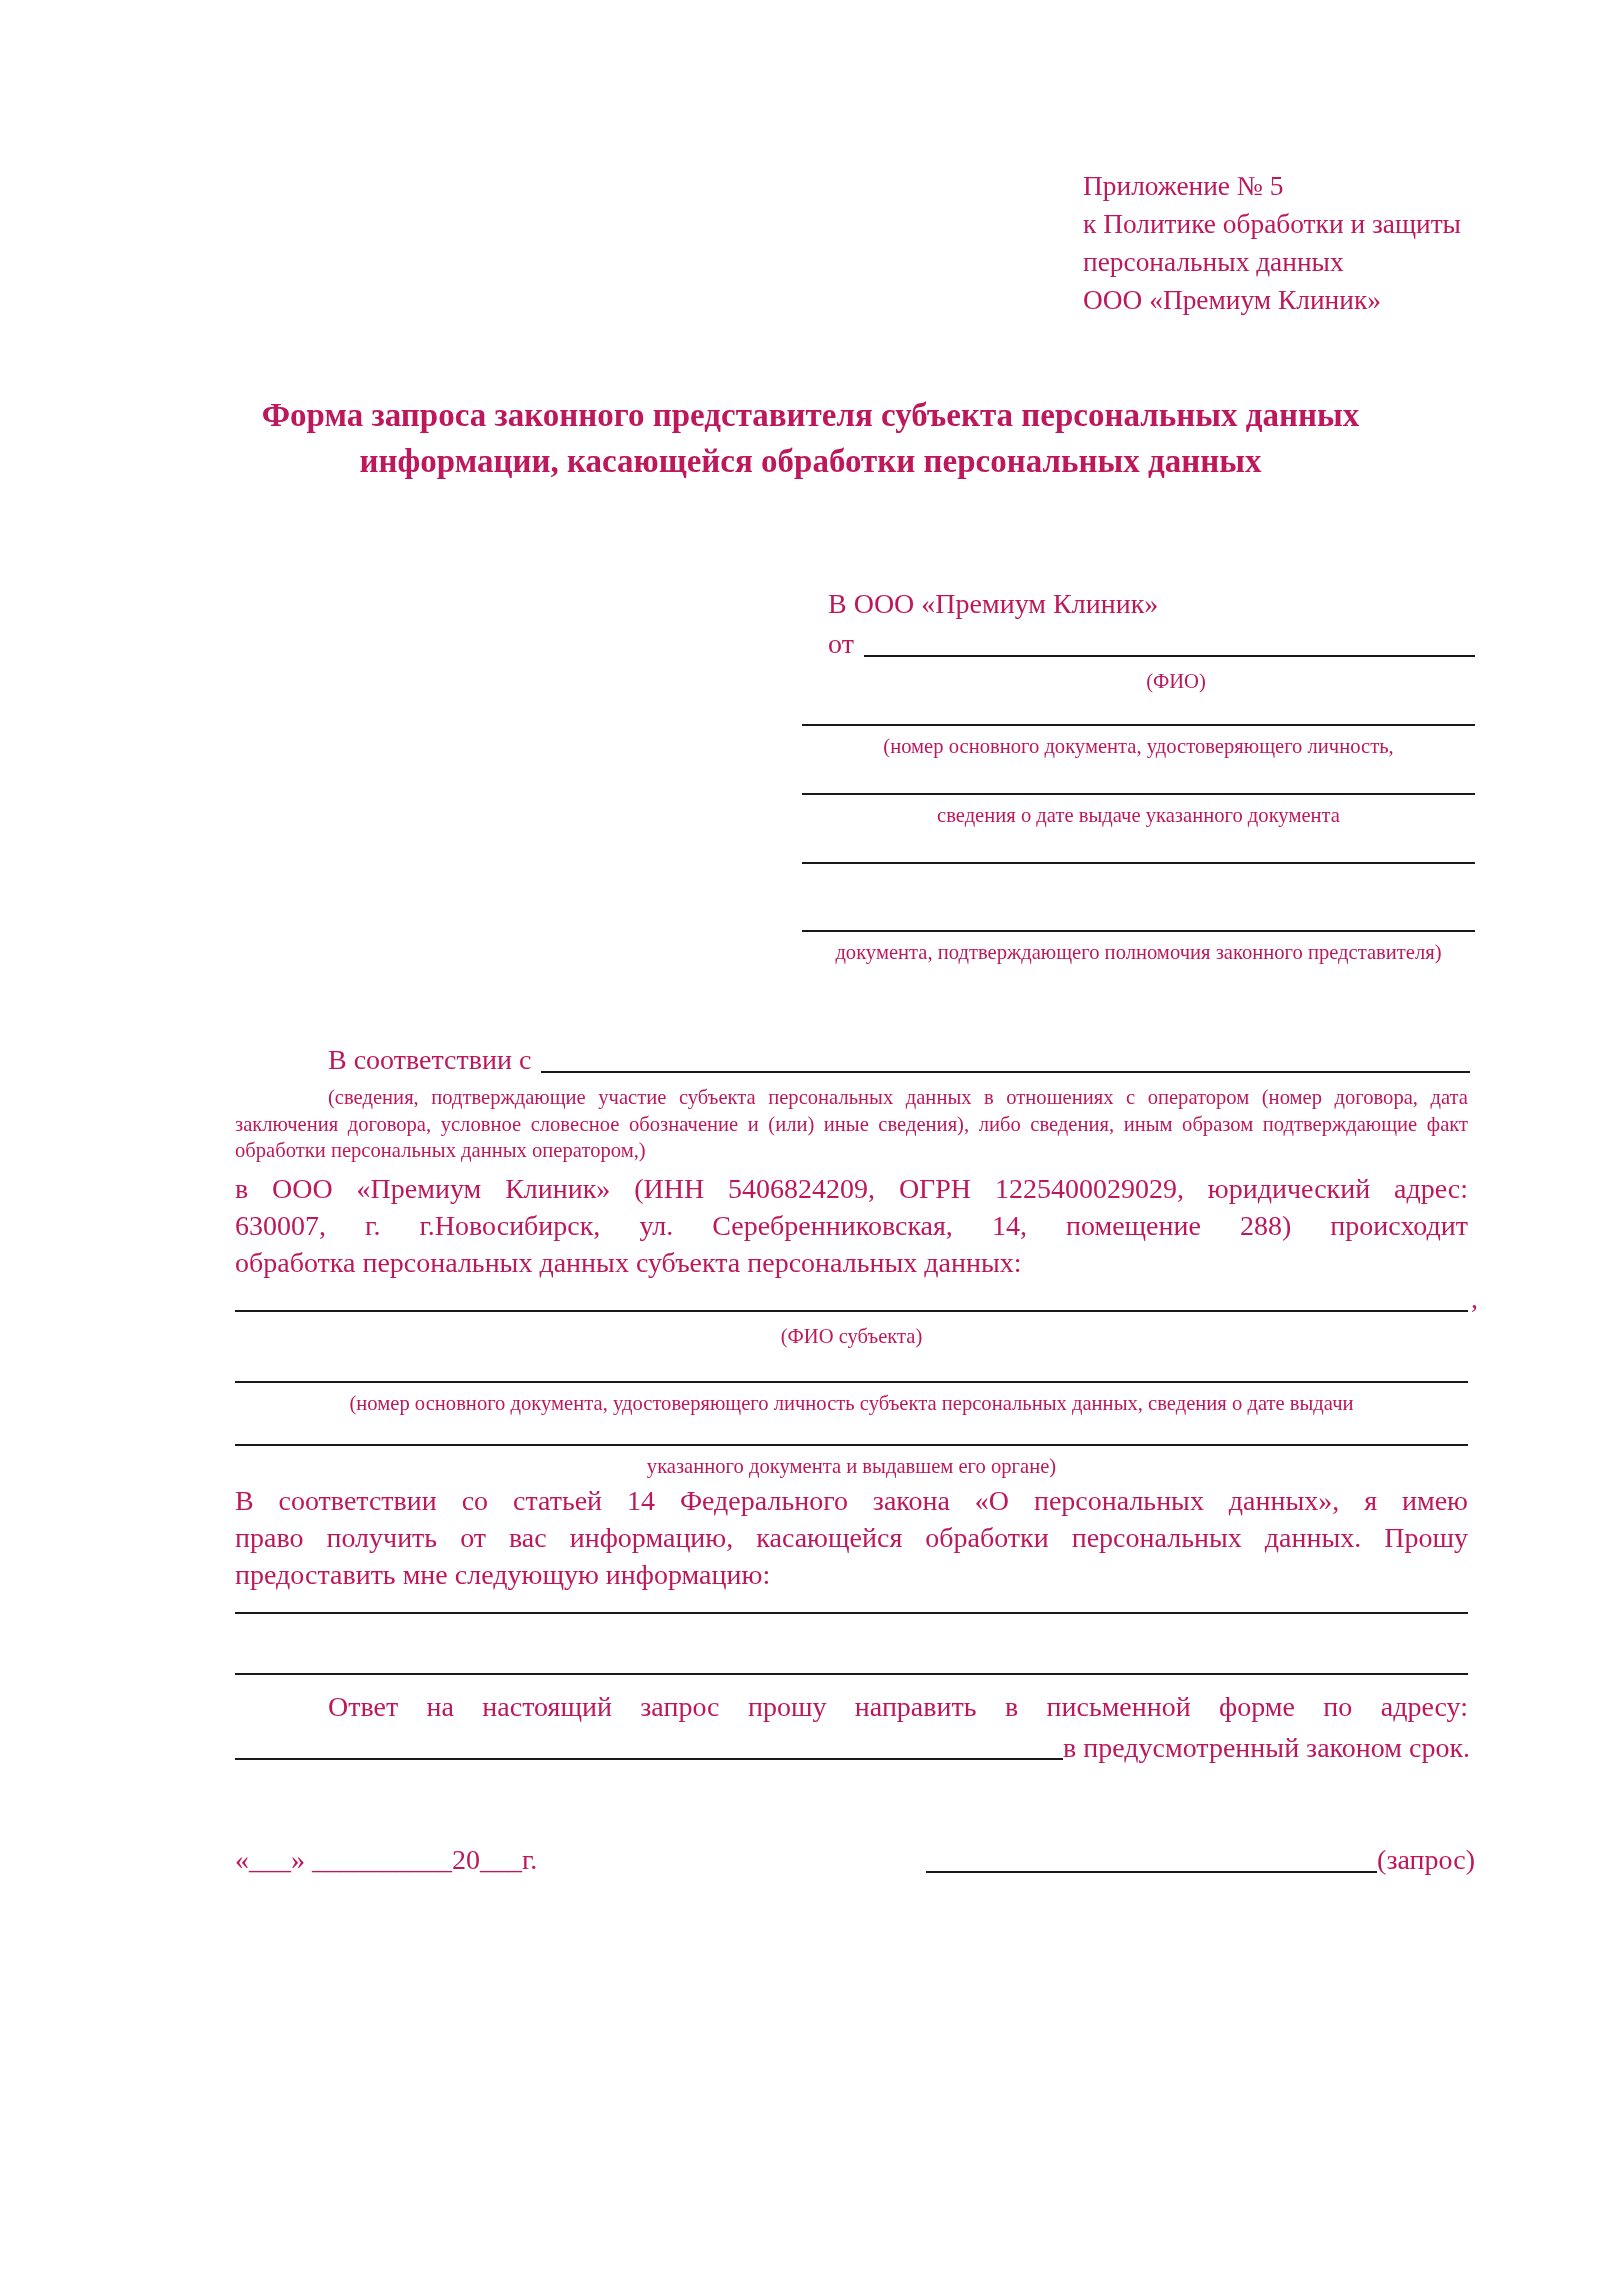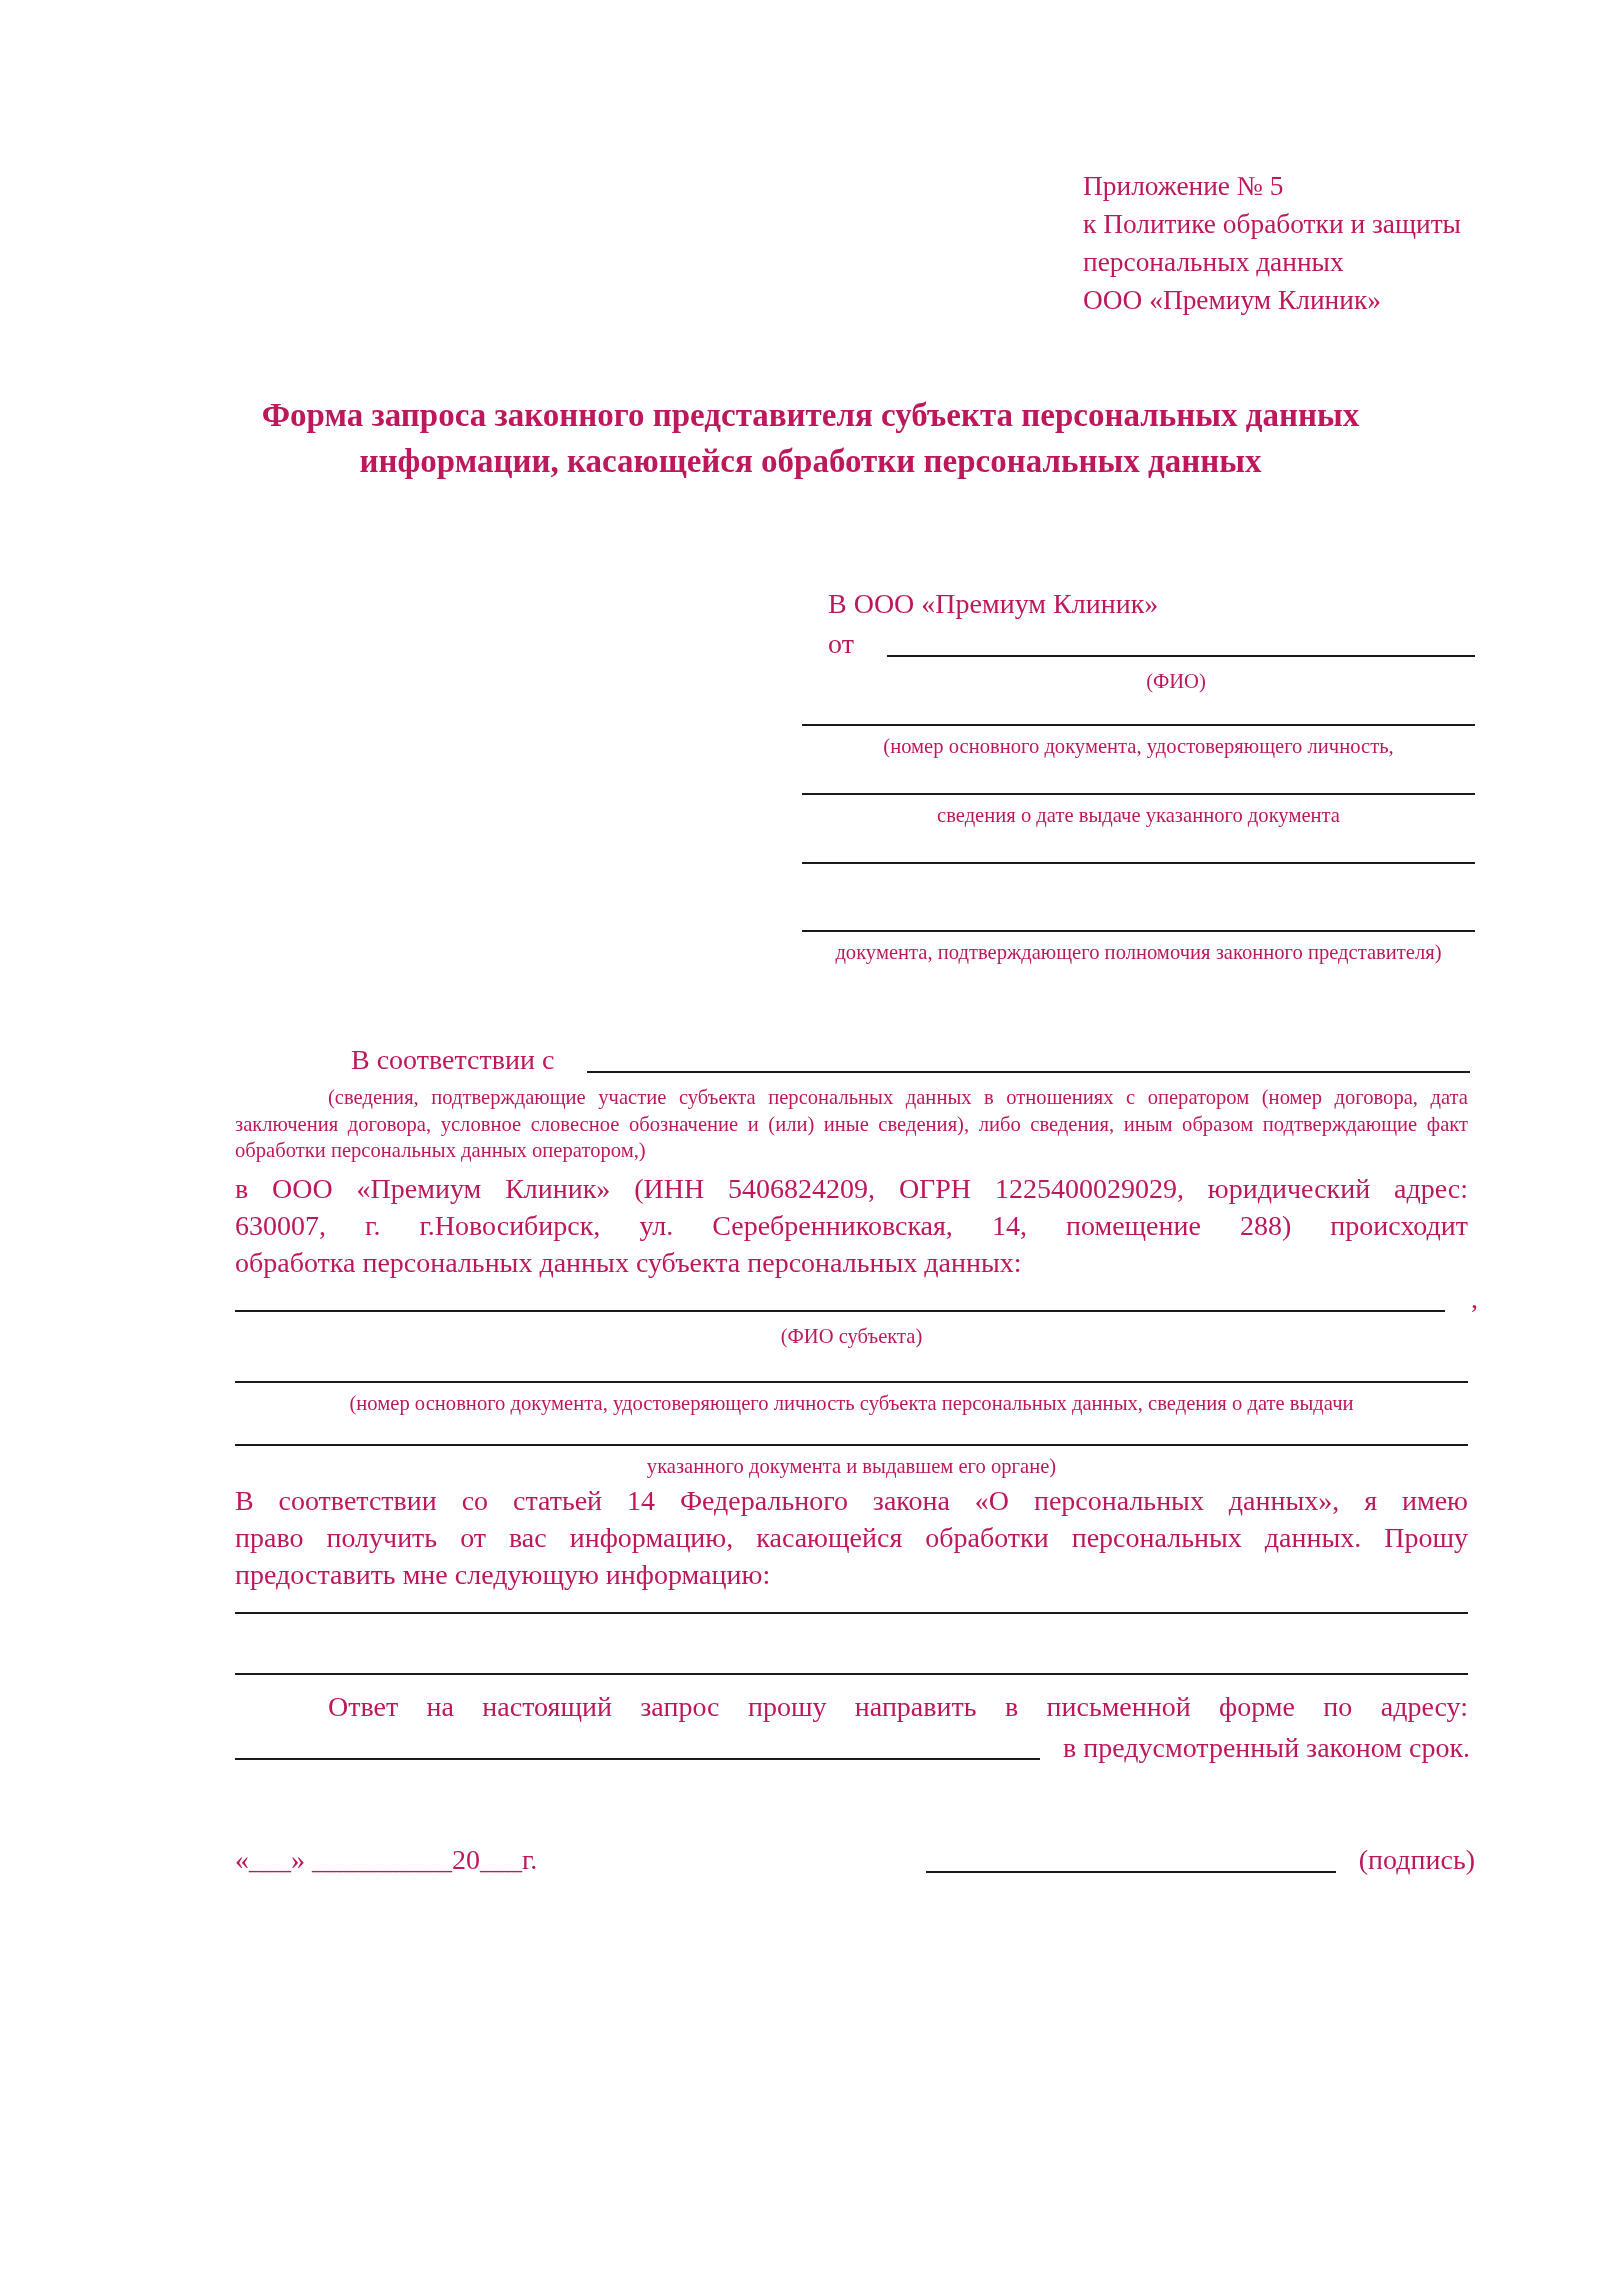--- a/index.html
+++ b/index.html
@@ -10,21 +10,21 @@
     font-family:"Liberation Serif","DejaVu Serif",serif;
     color:#be185d;
     overflow:hidden;
   }
   .abs{position:absolute;}
   .body-text{font-size:28px;line-height:37px;}
   .cap{font-size:20.6px;line-height:26.5px;}
   .center{text-align:center;}
   .jl{text-align:justify;text-align-last:justify;-moz-text-align-last:justify;}
   .ul{border-bottom:2.9px solid #1a1a1a;height:0;}
-  .flexrow{display:flex;align-items:flex-end;gap:23px;}
+  .flexrow{display:flex;align-items:flex-end;}
   .flexrow .grow{flex:1;border-bottom:2.9px solid #1a1a1a;margin-bottom:4.9px;height:0;}
   .hdr{font-size:27.4px;line-height:38px;}
   .title{font-size:33px;line-height:46px;font-weight:bold;text-align:center;}
   .nowrap{white-space:nowrap;}
 </style>
 </head>
 <body>
 
 <div class="page">
 
@@ -103,17 +103,17 @@
 
   <div class="abs flexrow" style="left:235px;top:1729px;width:1235px;height:37px;">
     <span class="grow" style="margin-bottom:5.9px;"></span>
     <span class="body-text nowrap">в предусмотренный законом срок.</span>
   </div>
 
   <div class="abs body-text nowrap" style="left:235px;top:1841px;">«___» __________20___г.</div>
 
   <div class="abs flexrow" style="left:926px;top:1841px;width:549px;height:37px;">
     <span class="grow"></span>
-    <span class="body-text nowrap">(подпись)</span>
+    <span class="body-text nowrap">(запрос)</span>
   </div>
 
 </div>
 
 
 </body></html>

